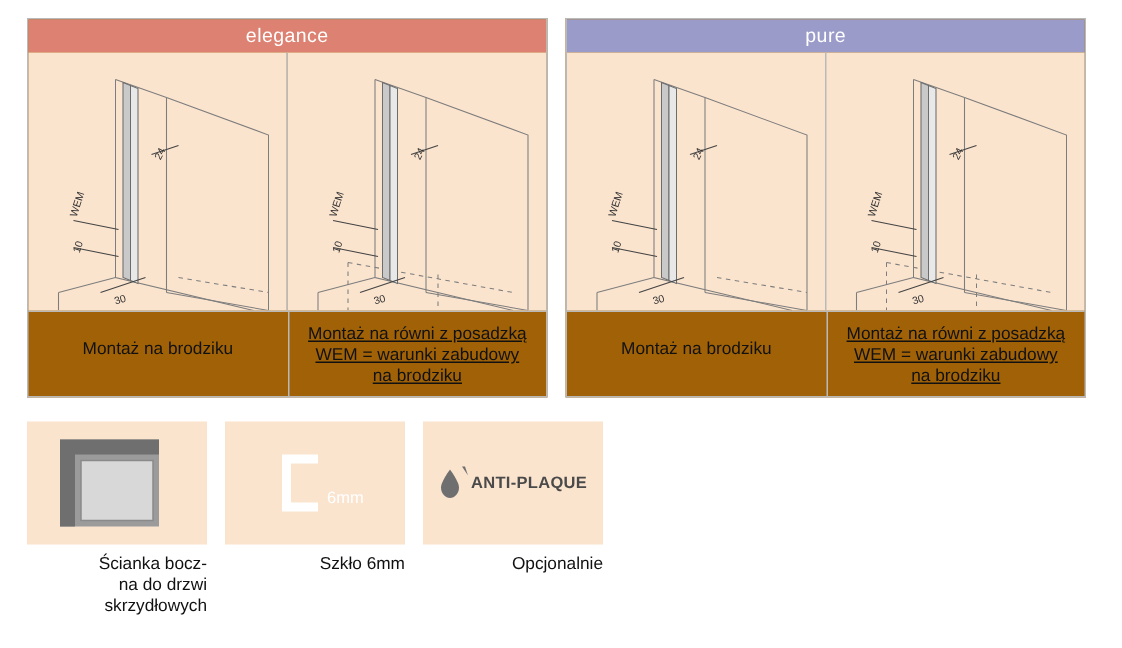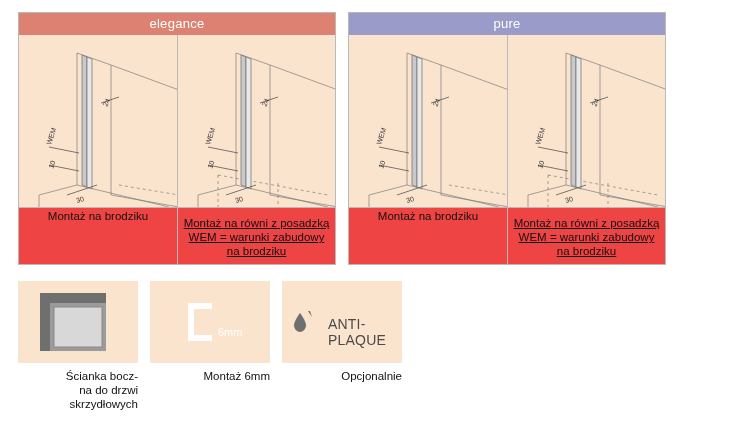--- a/index.html
+++ b/index.html
@@ -22,23 +22,23 @@
 
   
   .panels {
     position: absolute;
     left: 18px;
     top: 12px;
     display: flex;
     gap: 12px;
   }
   .panel {
-    width: 318px;
+    width: 347px;
     border: 1px solid #b9b9b9;
-    background: #ef4444;
+    background: #a16207;
     box-sizing: border-box;
   }
   .panel-header {
     height: 22px;
     line-height: 22px;
     text-align: center;
     font-size: 13px;
     color: #ffffff;
     letter-spacing: 0.3px;
   }
@@ -65,21 +65,21 @@
   .cap {
     flex: 1 1 50%;
     font-size: 11.5px;
     line-height: 14px;
     text-align: center;
     padding: 8px 4px 6px 4px;
     box-sizing: border-box;
     color: #111;
   }
   .cap + .cap { border-left: 1px solid #b9b9b9; text-decoration: underline; }
-  .cap.single { padding-top: 1px; }
+  .cap.single { padding-top: 18px; }
 
   
   .features {
     position: absolute;
     left: 18px;
     top: 281px;
     display: flex;
     gap: 12px;
   }
   .feature { width: 120px; }
@@ -99,24 +99,24 @@
   }
   .feature-glass-text {
     position: absolute;
     left: 68px;
     top: 45px;
     font-size: 11px;
     color: #ffffff;
   }
   .anti-plaque-text {
     position: absolute;
-    left: 46px;
+    left: 32px;
     top: 35px;
-    font-size: 14px;
-    font-weight: normal;
+    font-size: 11px;
+    font-weight: bold;
     color: #4a4a4a;
     letter-spacing: 0.2px;
   }
   svg { display: block; }
   .dim-txt { font-size: 7px; fill: #333; font-family: "Liberation Sans", sans-serif; }
 </style>
 </head>
 <body>
 
 <div class="page">
@@ -286,21 +286,21 @@
 skrzydłowych</div>
     </div>
 
     <div class="feature">
       <div class="feature-box">
         <svg width="120" height="82" viewBox="0 0 120 82">
           <path d="M38 22 L62 22 L62 28 L44 28 L44 54 L62 54 L62 60 L38 60 Z" fill="#ffffff"></path>
         </svg>
         <div class="feature-glass-text">6mm</div>
       </div>
-      <div class="feature-label">Montaż 6mm</div>
+      <div class="feature-label">Szkło 6mm</div>
     </div>
 
     <div class="feature">
       <div class="feature-box">
         <svg width="120" height="82" viewBox="0 0 120 82">
           <path d="M18 32 C18 32 12 40 12 44 C12 48 15 51 18 51 C21 51 24 48 24 44 C24 40 18 32 18 32 Z" fill="#6f6f6f"></path>
           <path d="M26 30 L30 36 L28 30 Z" fill="#6f6f6f"></path>
         </svg>
         <div class="anti-plaque-text">ANTI-PLAQUE</div>
       </div>

